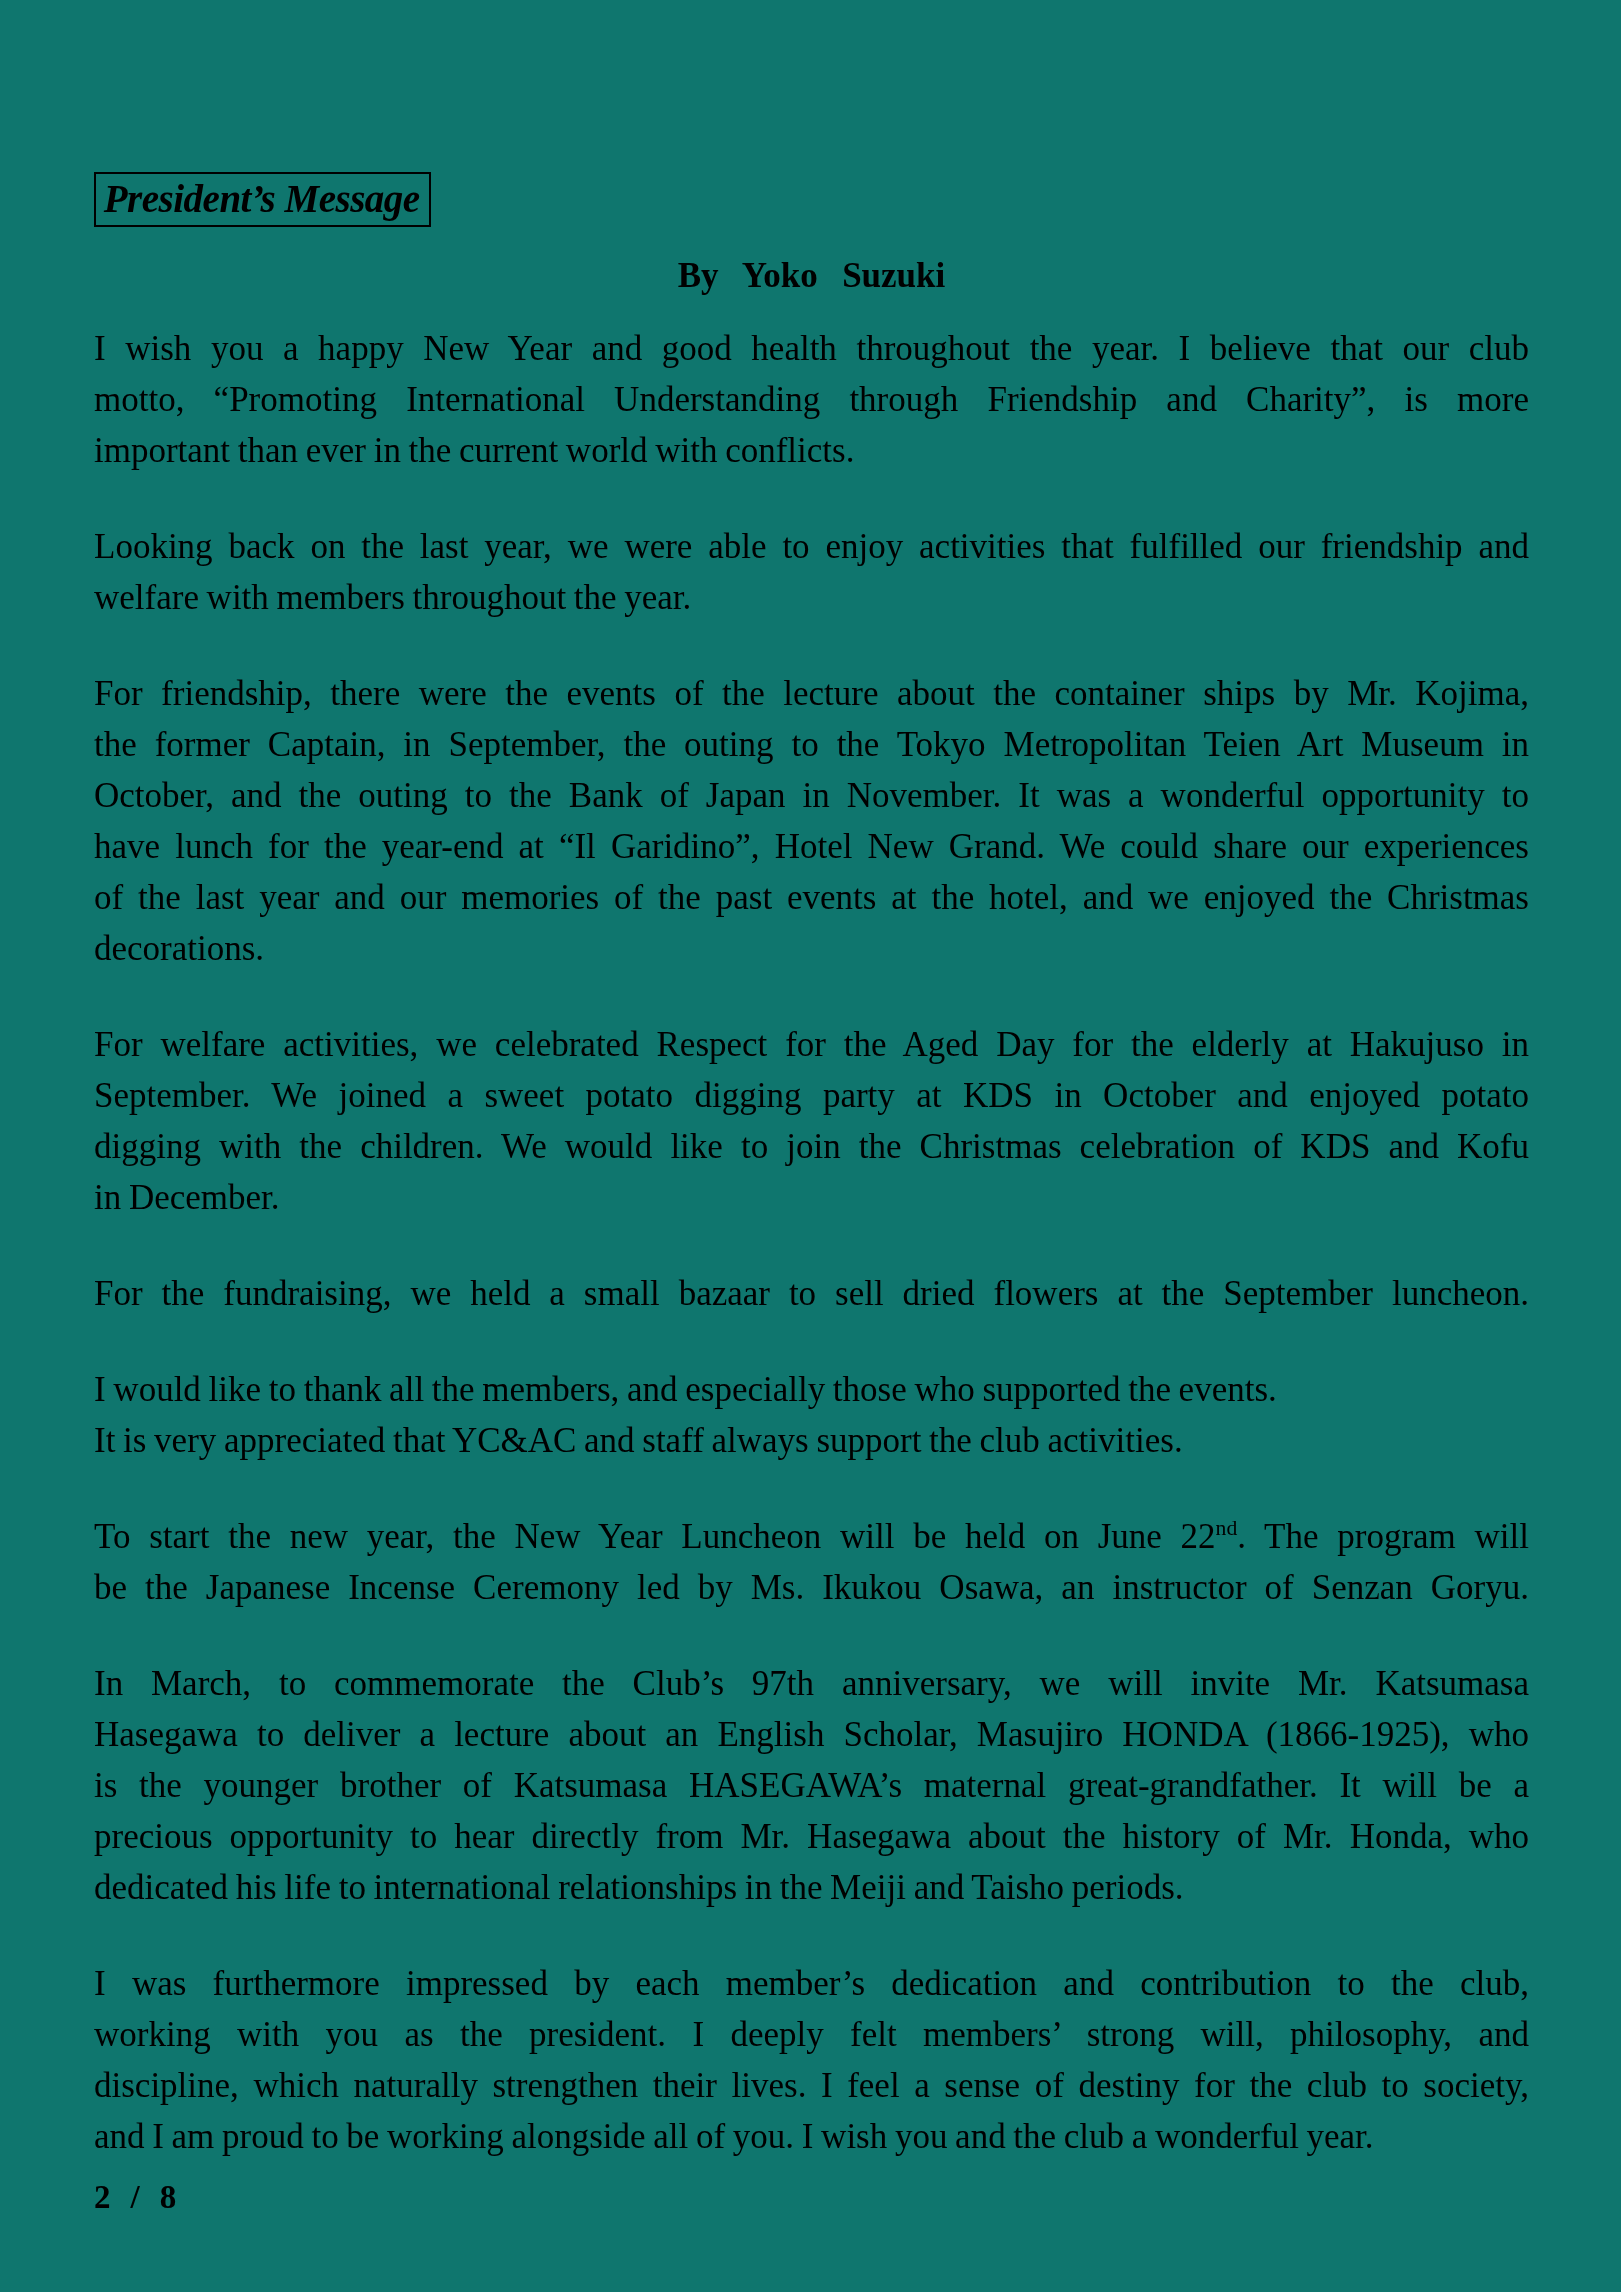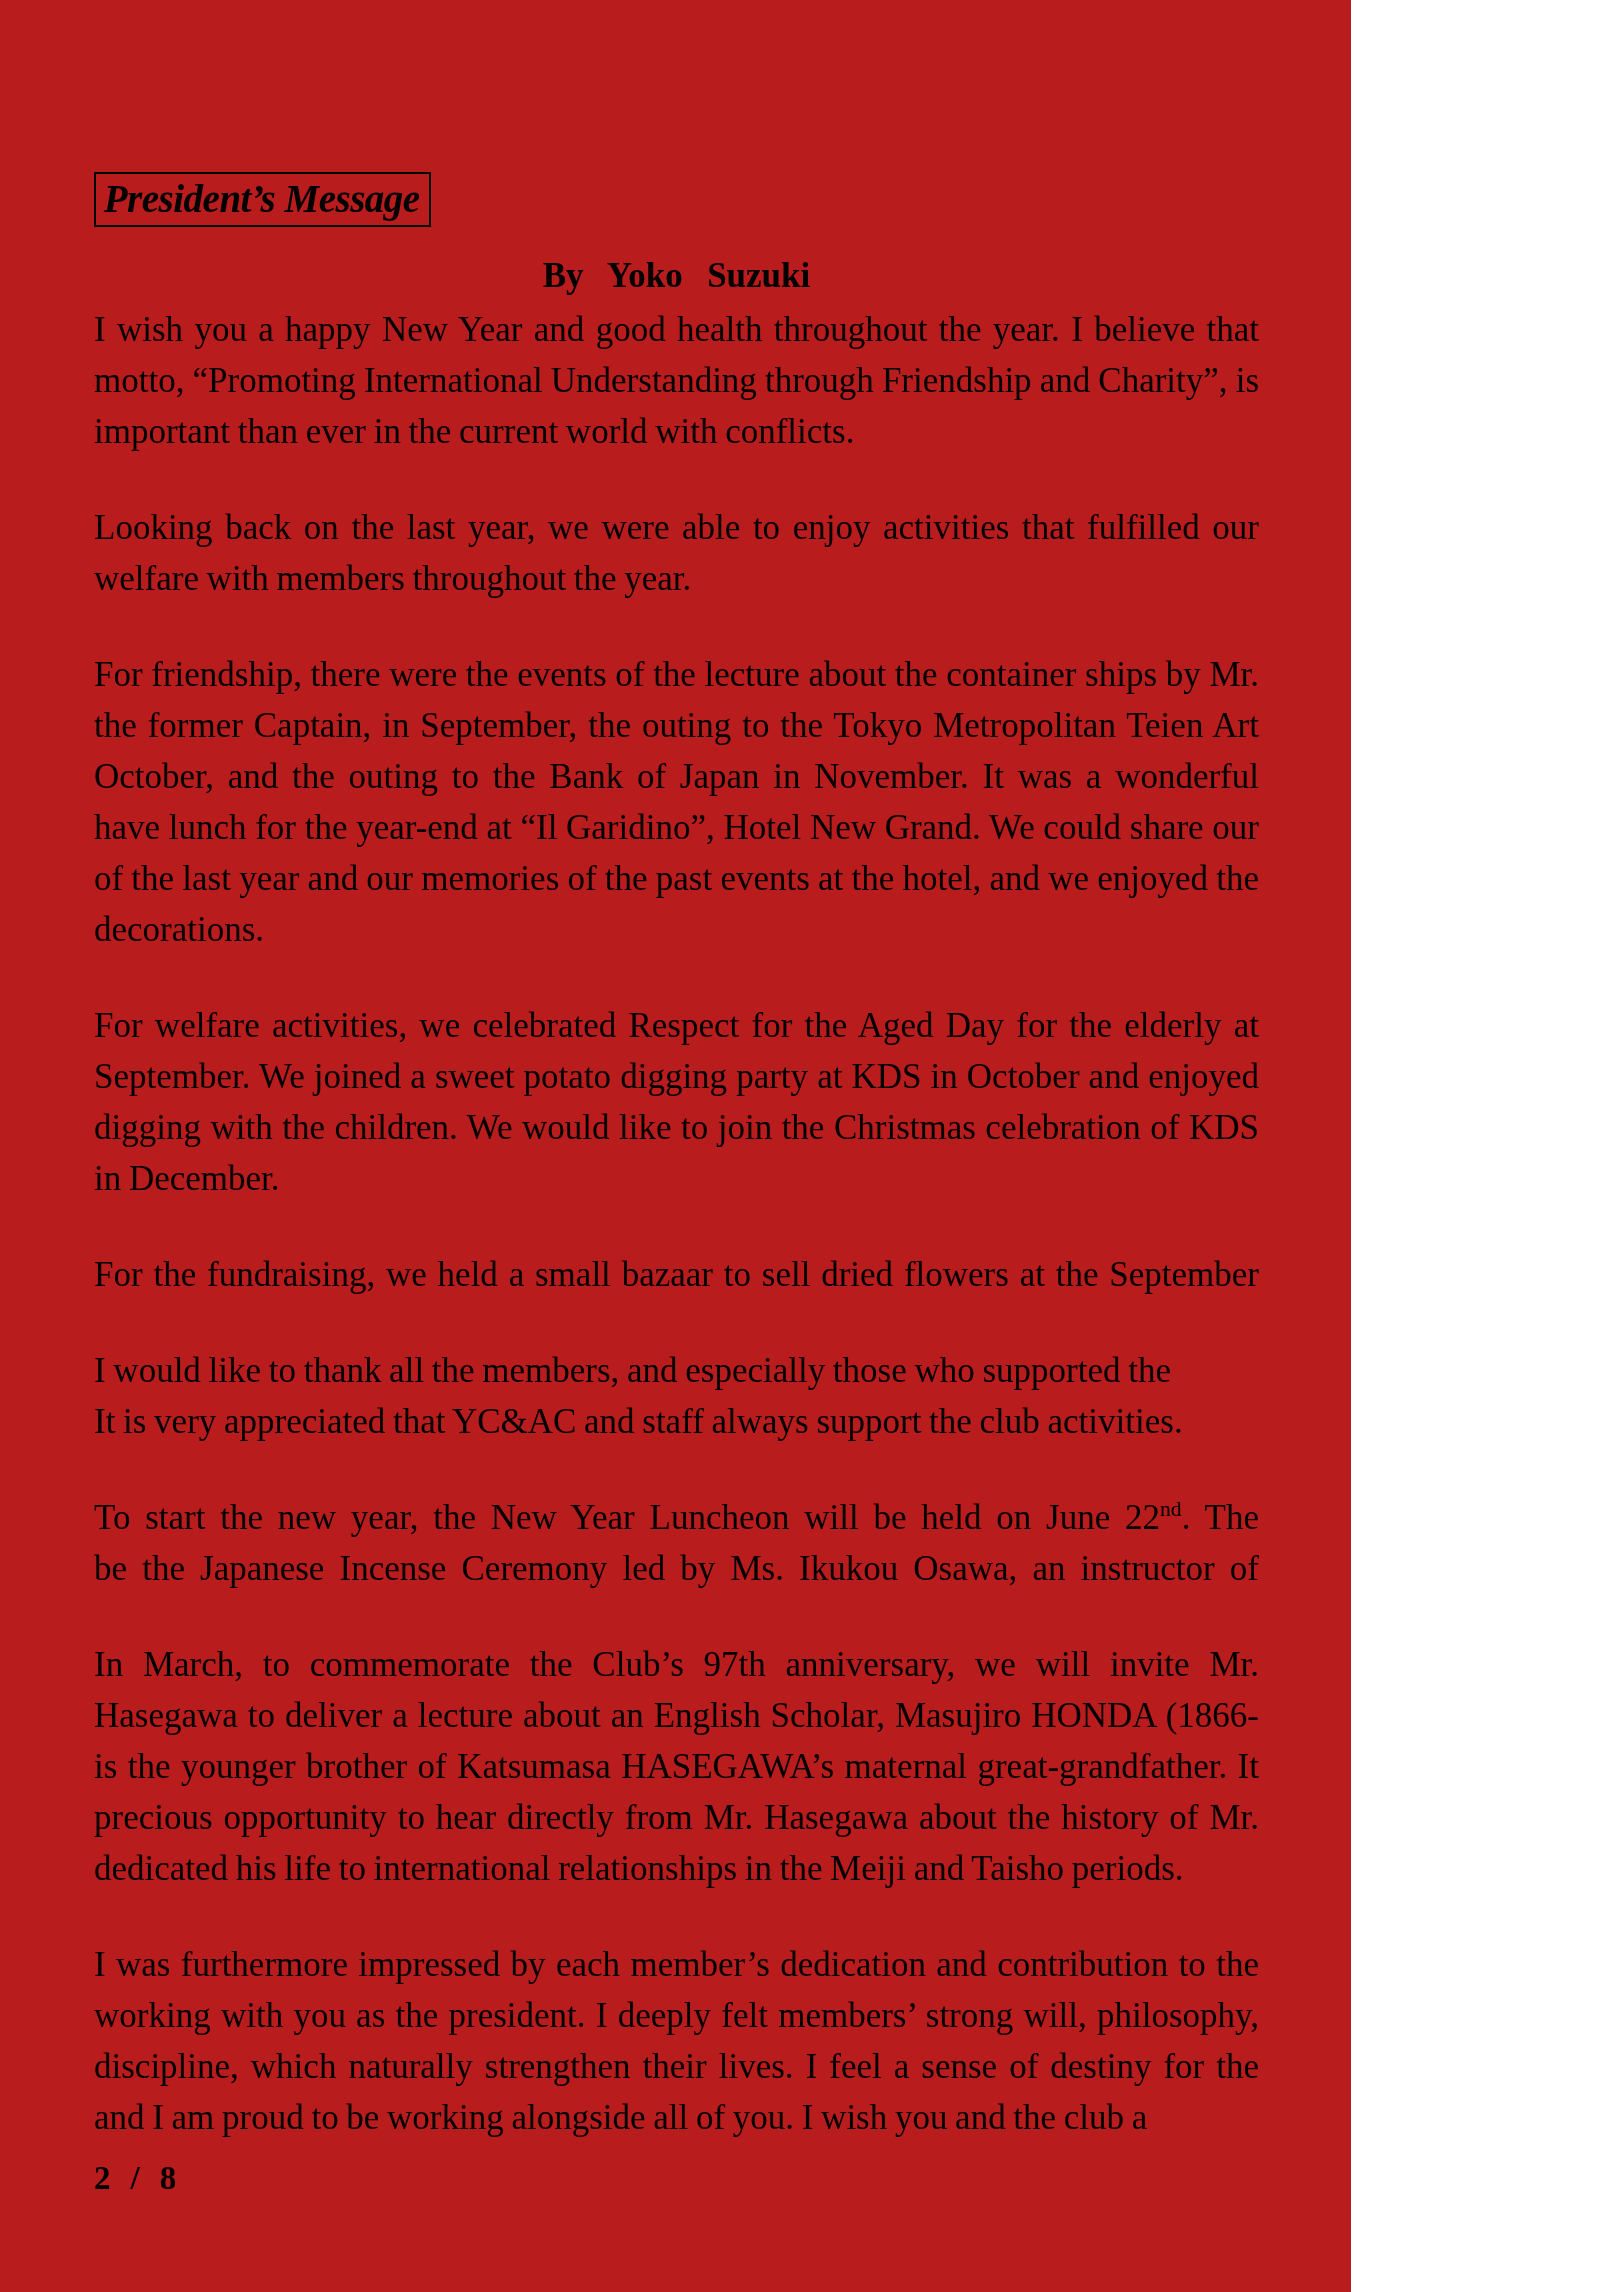--- a/index.html
+++ b/index.html
@@ -3,24 +3,24 @@
 <meta charset="utf-8">
 <style>
   html, body { margin: 0; padding: 0; background: #ffffff; }
   body {
     width: 1621px; height: 2293px;
     color: #000000;
     font-family: "Liberation Serif", "DejaVu Serif", serif;
   }
   .page {
     box-sizing: border-box;
-    width: 1351px; height: 2293px;
+    width: 1621px; height: 2293px;
     padding: 172px 92px 0 94px;
     overflow: hidden;
-    background: #b91c1c;
+    background: #0f766e;
   }
   .title-box {
     display: inline-block;
     border: 2.9px solid #000000;
     padding: 2px 9.8px 3.9px 7.8px;
     margin: 0;
   }
   .title {
     font-size: 39px;
     font-weight: bold;
@@ -35,21 +35,21 @@
     line-height: 51px;
     margin-top: 23.5px;
     word-spacing: 0.45em;
   }
   .para {
     margin: 45px 0 0 0;
     font-size: 35px;
     line-height: 51px;
     word-spacing: -0.03em;
   }
-  .para.first { margin-top: 3px; }
+  .para.first { margin-top: 22px; }
   .line {
     height: 51px;
     overflow: hidden;
     text-align: left;
   }
   .line.jl {
     text-align: justify;
     text-align-last: justify;
   }
   sup {

